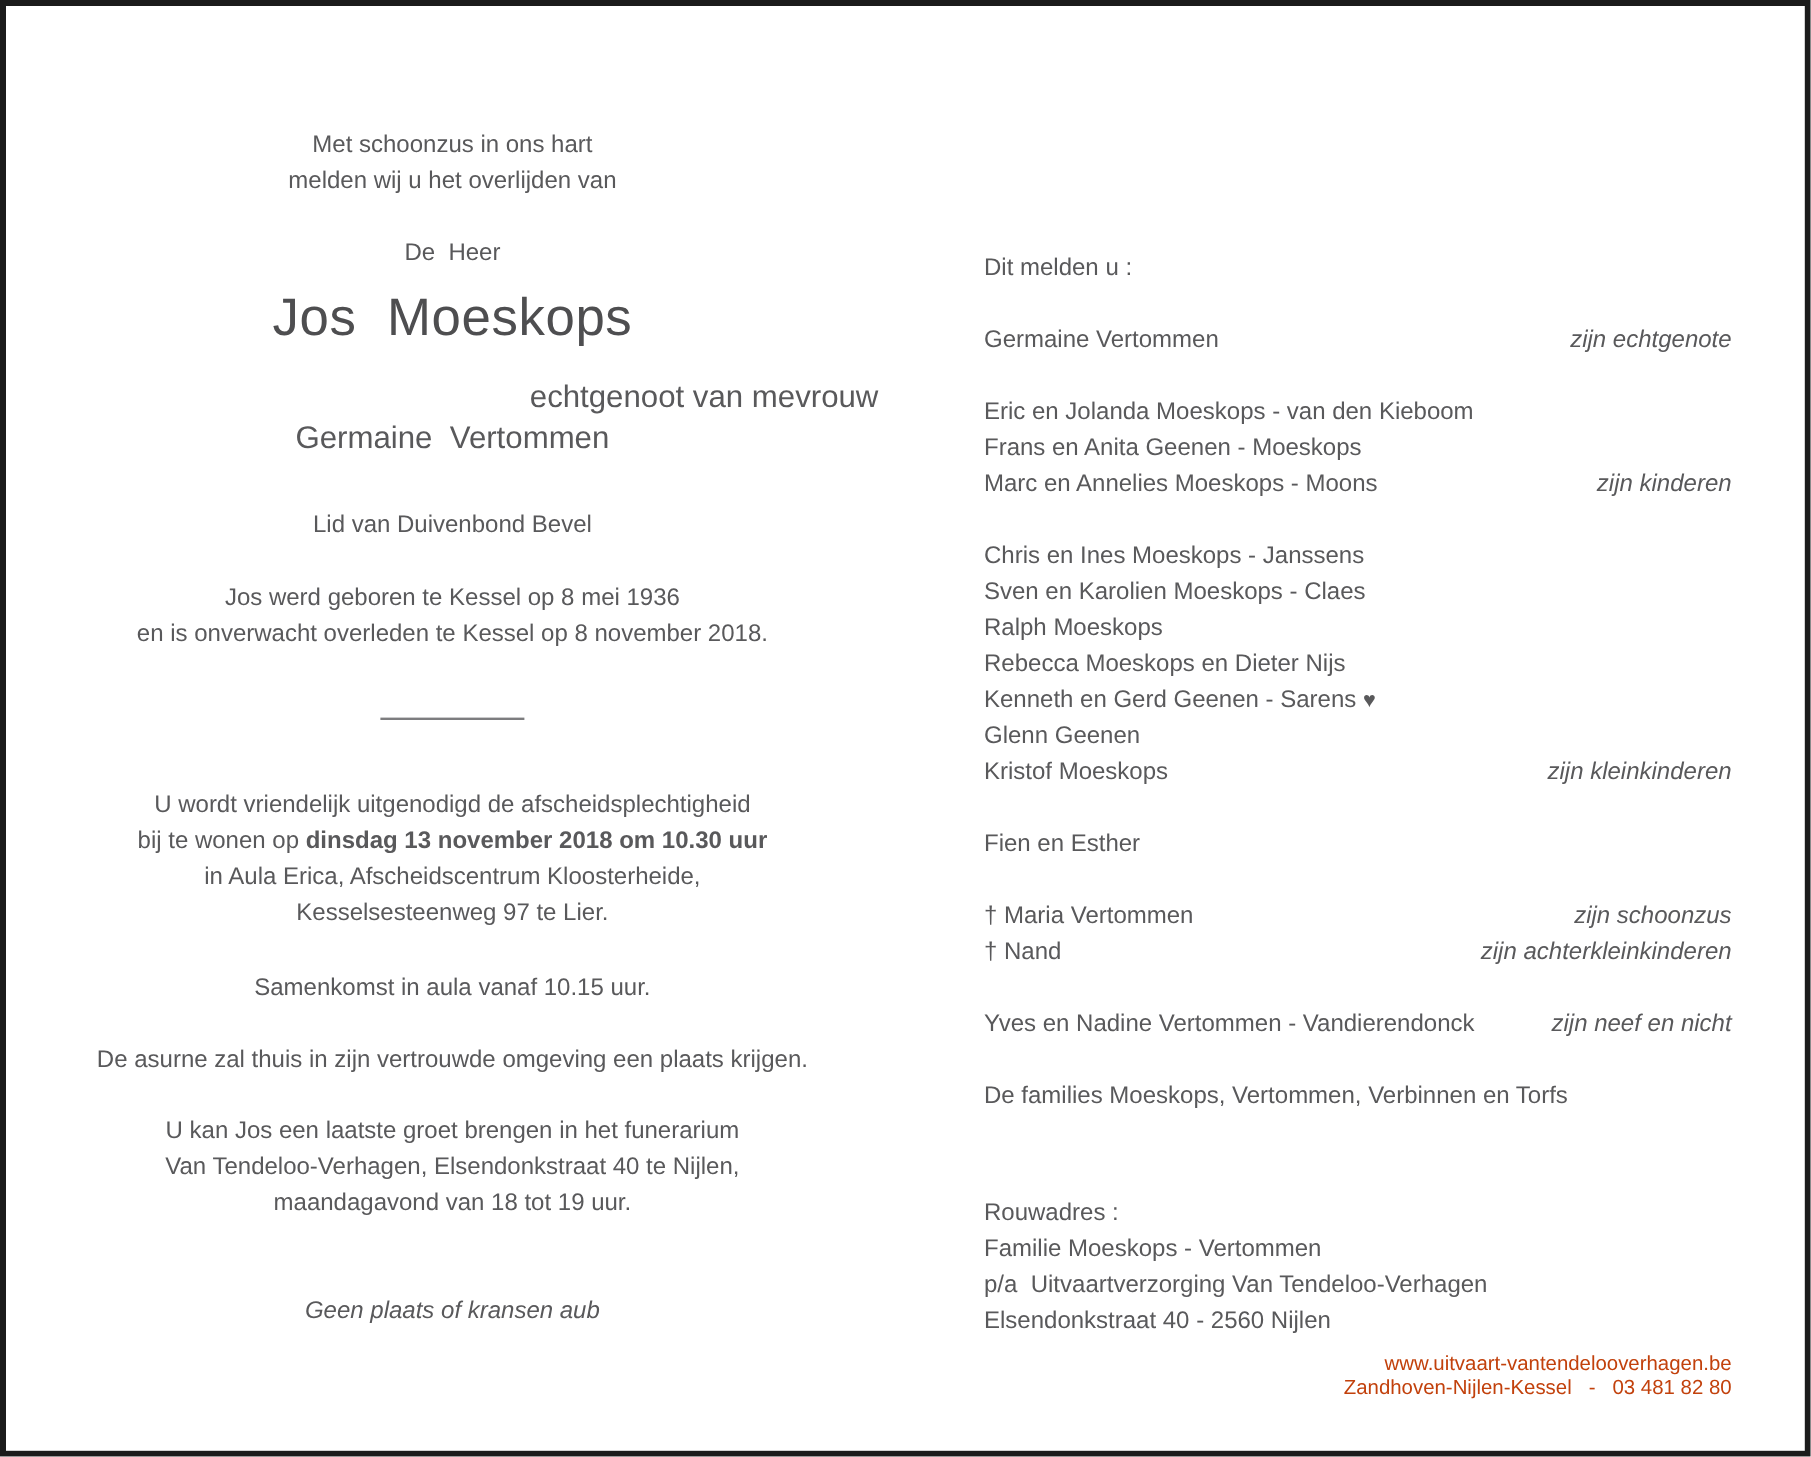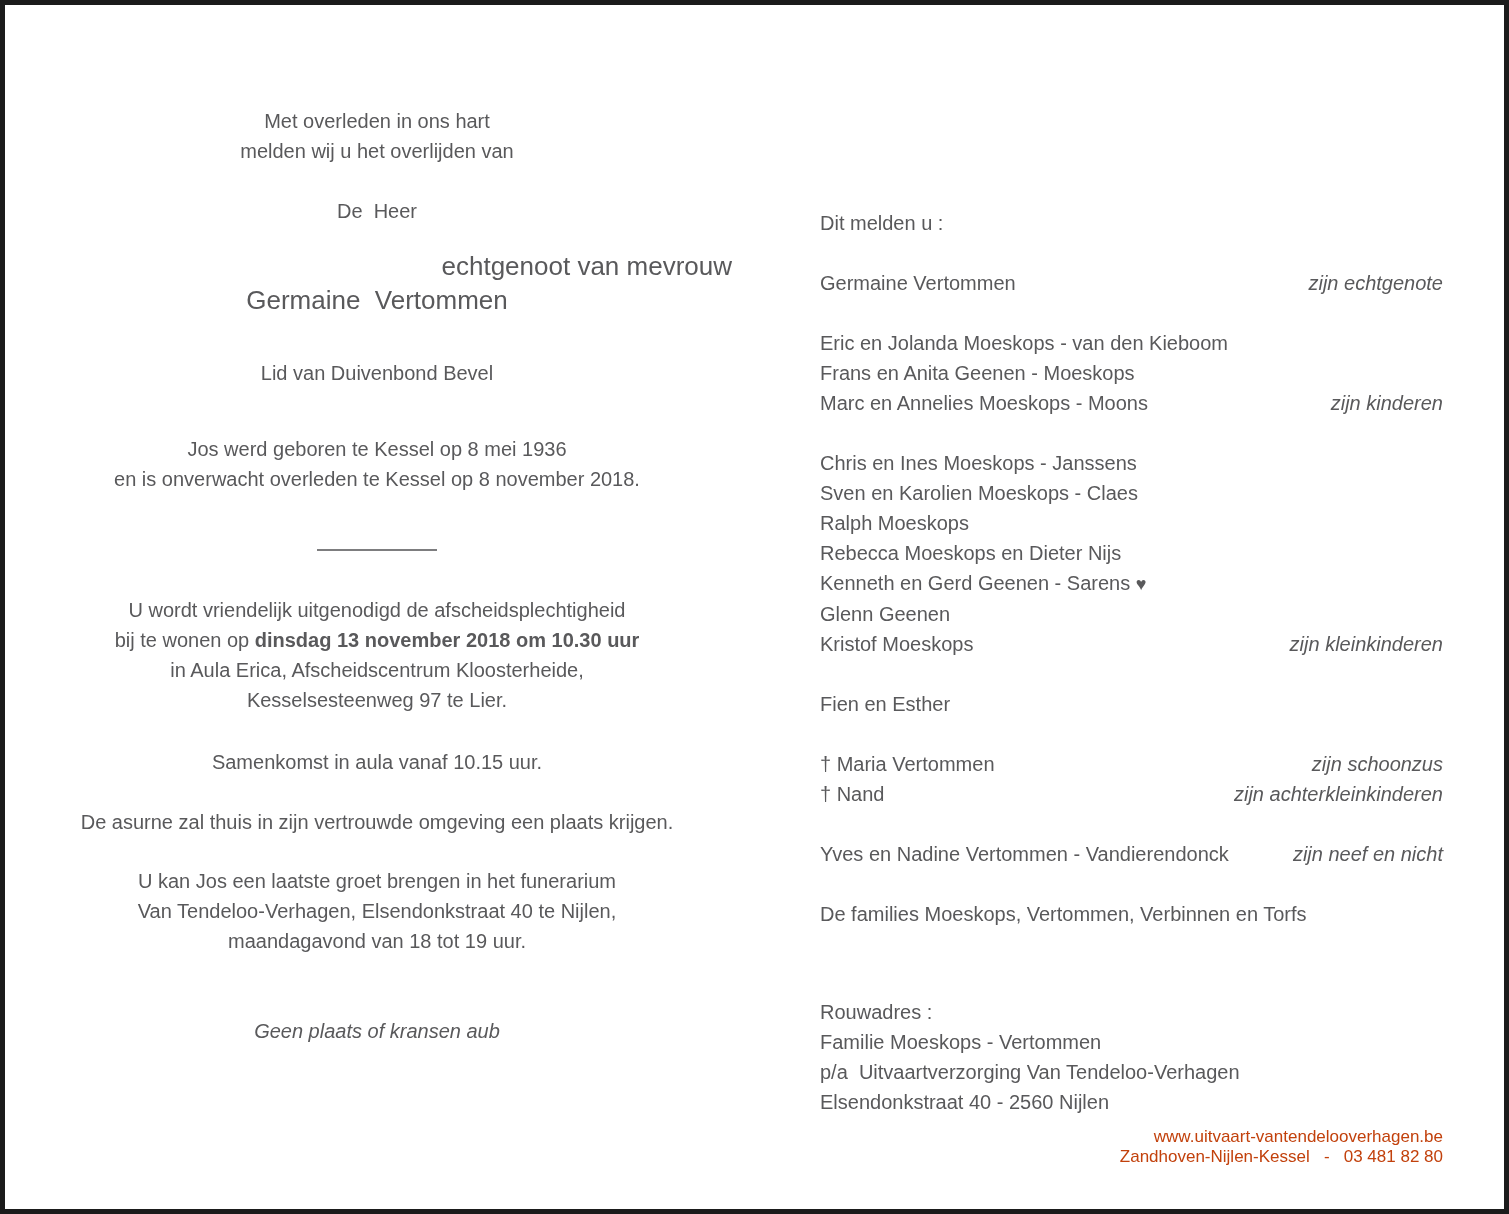--- a/index.html
+++ b/index.html
@@ -35,29 +35,29 @@
     width: 710px;
     text-align: center;
     font-size: 20px;
     line-height: 30px;
   }
   .l-deheer   { margin-top: 30px; }
   .l-name     { margin-top: 14px; font-size: 44px; line-height: 50px; color: #4e4e50; letter-spacing: 0.5px; }
   .l-spouse1  { margin-top: 23px; font-size: 26px; line-height: 34px; text-align: right; }
   .l-spouse2  { font-size: 26px; line-height: 34px; }
   .l-lid      { margin-top: 41px; }
-  .l-born     { margin-top: 46px; }
+  .l-born     { margin-top: 31px; }
   .l-divider  {
     margin: 55px auto 0 auto;
     width: 120px;
     height: 0;
     border: none;
     border-top: 2px solid #7d7d7f;
   }
-  .l-invit1   { margin-top: 44px; text-align: center; }
+  .l-invit1   { margin-top: 56px; text-align: center; }
   .l-samen    { margin-top: 32px; }
   .l-asurne   { margin-top: 30px; }
   .l-ukan     { margin-top: 29px; }
   .l-flowers  { margin-top: 60px; font-style: italic; }
   .bold { font-weight: 600; text-align: right; }
 
   
   .right-col {
     position: absolute;
     left: 820px;
@@ -92,23 +92,24 @@
     color: #c2410c;
   }
 </style>
 </head>
 <body>
 
 <div class="page">
   <div class="frame"></div>
 
   <div class="left-col">
-    <div class="line">Met overleden in ons hart</div>
+    <div class="line">Met schoonzus in ons hart</div>
     <div class="line">melden wij u het overlijden van</div>
     <div class="line l-deheer">De  Heer</div>
+    <div class="line l-name">Jos  Moeskops</div>
     <div class="line l-spouse1">echtgenoot van mevrouw</div>
     <div class="line l-spouse2">Germaine  Vertommen</div>
     <div class="line l-lid">Lid van Duivenbond Bevel</div>
     <div class="line l-born">Jos werd geboren te Kessel op 8 mei 1936</div>
     <div class="line">en is onverwacht overleden te Kessel op 8 november 2018.</div>
     <hr class="l-divider">
     <div class="line l-invit1">U wordt vriendelijk uitgenodigd de afscheidsplechtigheid</div>
     <div class="line"><span>bij te wonen op </span><span class="bold">dinsdag 13 november 2018 om 10.30 uur</span></div>
     <div class="line">in Aula Erica, Afscheidscentrum Kloosterheide,</div>
     <div class="line">Kesselsesteenweg 97 te Lier.</div>

